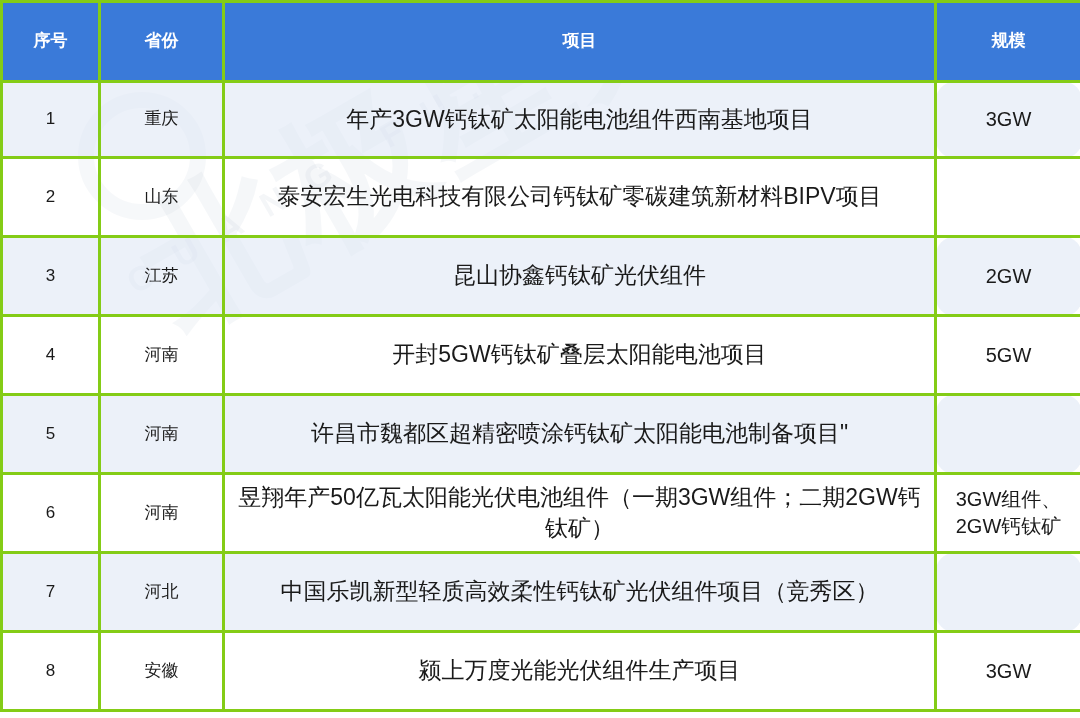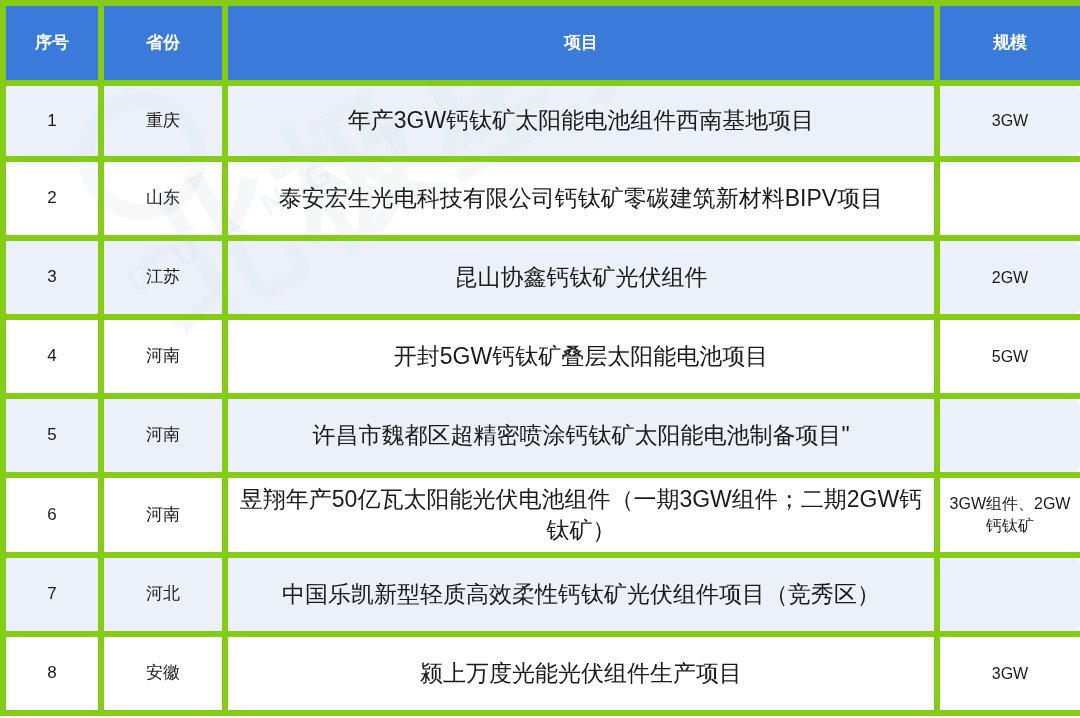--- a/index.html
+++ b/index.html
@@ -58,21 +58,21 @@
   }
   table.grid {
     position: relative;
     z-index: 1;
     border-collapse: collapse;
     width: 1080px;
     table-layout: fixed;
     background: transparent;
   }
   table.grid th, table.grid td {
-    border: 6px solid #84cc16;
+    border: 3px solid #84cc16;
     text-align: center;
     vertical-align: middle;
     font-size: 17px;
     line-height: 1.35;
     padding: 6px 2px;
     box-sizing: border-box;
   }
   thead th {
     background: #3a7ad9;
     color: #ffffff;
@@ -94,21 +94,21 @@
   }
   tbody td.col-no,
   tbody td.col-prov {
     font-size: 17px;
   }
   tbody td.col-proj {
     font-size: 23px;
     font-weight: normal;
   }
   tbody td.col-scale {
-    font-size: 16px;
+    font-size: 20px;
     border-radius: 18px;
   }
   tbody tr.alt td.col-proj {
     font-weight: normal;
   }
   
   tbody tr.plain td { background: rgba(255,255,255,0.55); }
   tbody tr.alt td   { background: rgba(231,237,248,0.80); }
 </style>
 </head>

